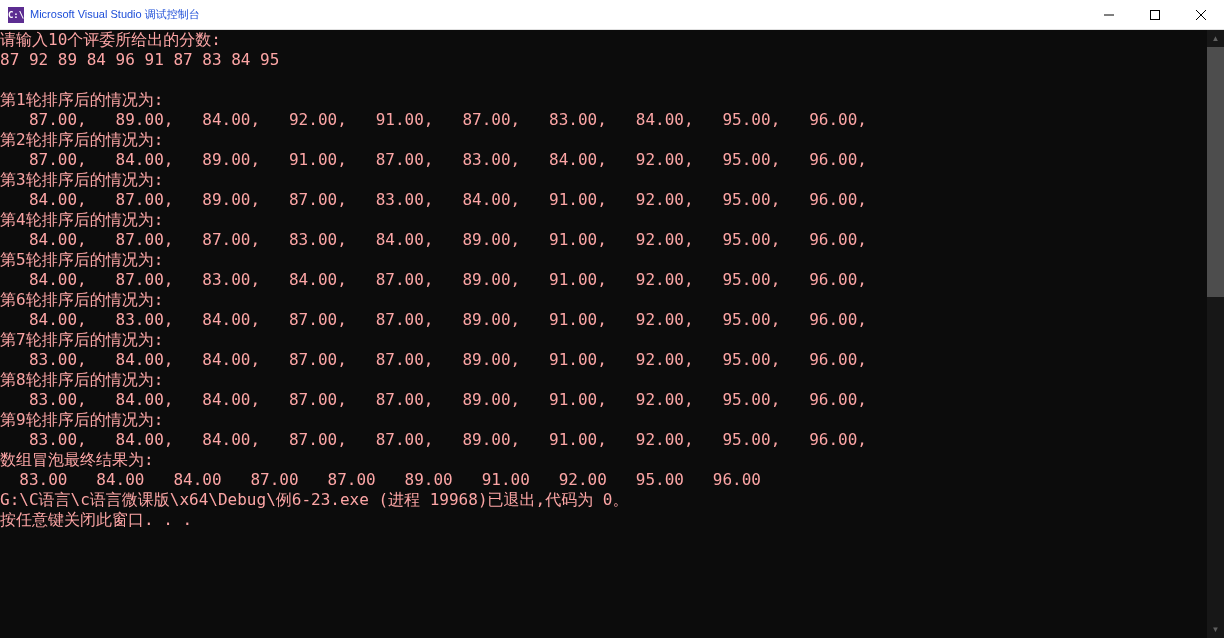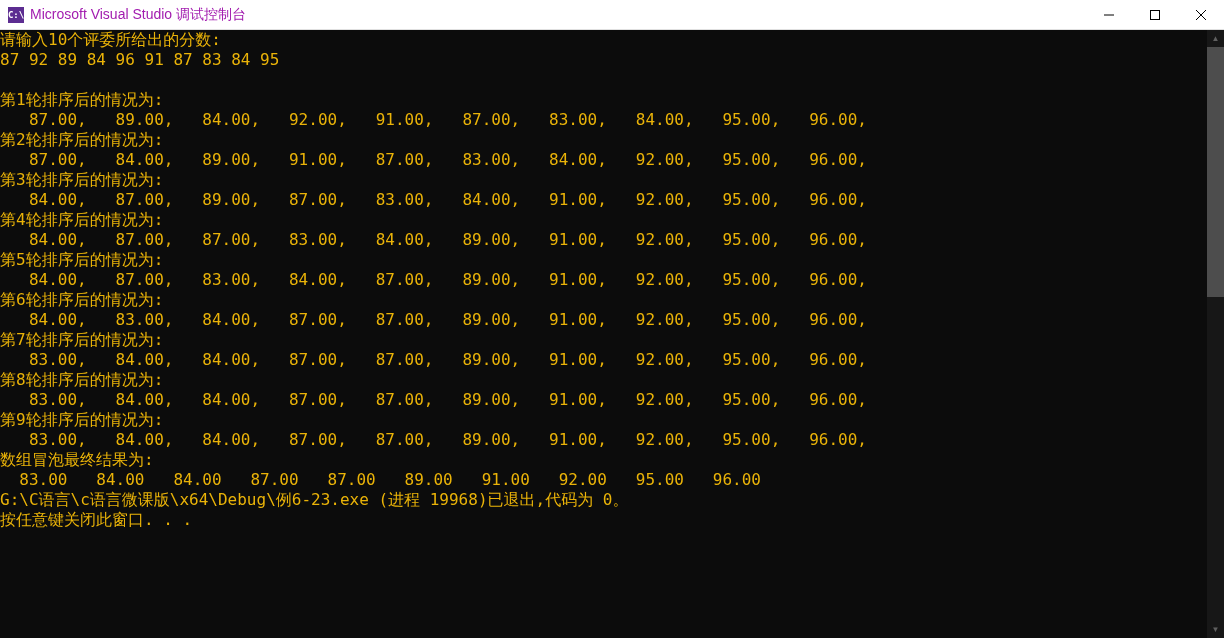--- a/index.html
+++ b/index.html
@@ -30,22 +30,22 @@
       background: #5c2d91;
       display: flex;
       align-items: center;
       justify-content: center;
       color: #fff;
       font-size: 9px;
       font-weight: bold;
       font-family: Consolas, monospace;
     }
     .title-text {
-      font-size: 14px;
-      color: #a21caf;
+      font-size: 11px;
+      color: #1d4ed8;
       flex: 1;
     }
     .win-controls {
       display: flex;
       height: 100%;
     }
     .win-btn {
       width: 46px;
       height: 100%;
       display: flex;
@@ -58,21 +58,21 @@
     .console-area {
       position: relative;
       background: #0c0c0c;
       width: 100%;
       height: calc(100% - 30px);
       display: flex;
     }
     .console-content {
       flex: 1;
       background: #0c0c0c;
-      color: #eab308;
+      color: #fca5a5;
       font-family: "NSimSun", "SimSun", "Consolas", monospace;
       font-size: 16px;
       line-height: 20px;
       white-space: pre;
       overflow: hidden;
       padding: 0;
     }
     .scrollbar {
       width: 17px;
       background: #171717;

